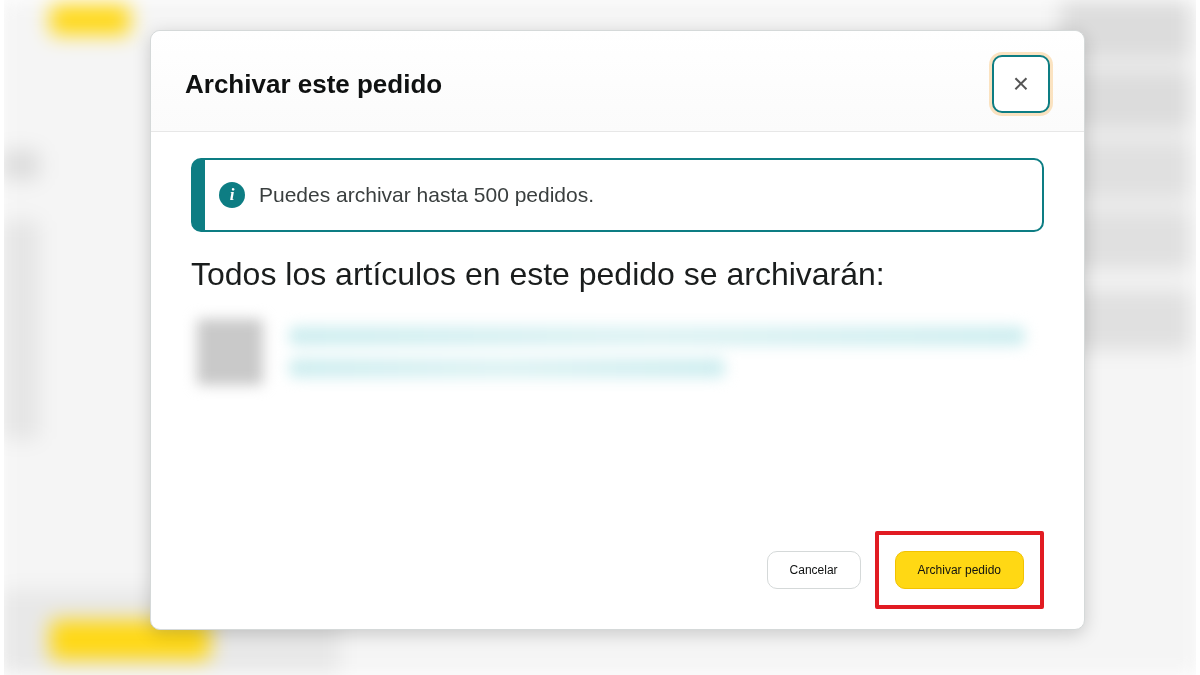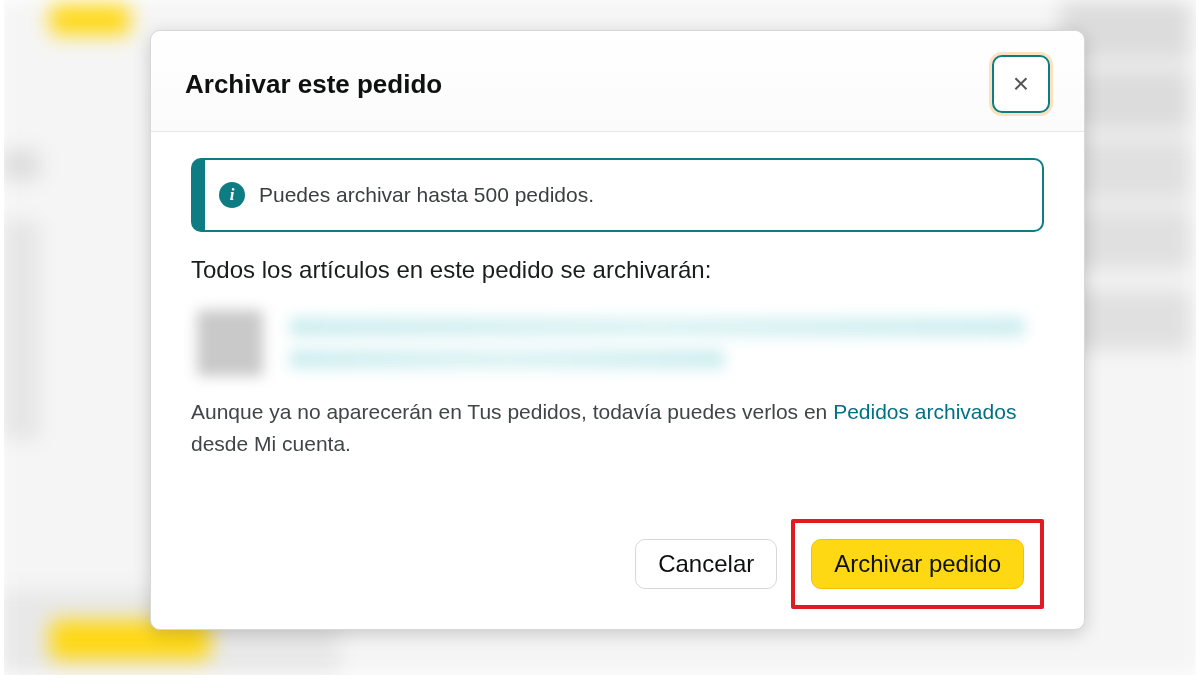--- a/index.html
+++ b/index.html
@@ -81,21 +81,21 @@
     border-radius: 50%;
     background: #0d7d83;
     color: #fff;
     display: flex; align-items: center; justify-content: center;
     font-family: Georgia, serif;
     font-size: 17px; font-weight: 700; font-style: italic;
   }
   .info-text { font-size: 21px; color: #3a3f3f; }
 
   .section-heading {
-    font-size: 24px; color: #1a1d1d; margin-bottom: 18px;
+    font-size: 32px; color: #1a1d1d; margin-bottom: 18px;
   }
 
   .item-row {
     display: flex; align-items: center; gap: 26px;
     padding: 8px 4px 14px 6px;
     filter: blur(7px);
   }
   .item-thumb {
     width: 66px; height: 66px; background: #c9c9c9; border-radius: 4px; flex: 0 0 66px;
   }
@@ -108,21 +108,21 @@
     font-size: 21px; color: #414546; line-height: 1.5; margin-top: 6px;
   }
   .note-text a { color: #007185; text-decoration: none; }
 
   .modal-footer {
     margin-top: auto;
     display: flex; justify-content: flex-end; align-items: center; gap: 14px;
     padding-top: 22px;
   }
   .btn {
-    font-size: 24px;
+    font-size: 12px;
     padding: 12px 22px;
     border-radius: 10px;
     cursor: pointer;
     line-height: 1;
   }
   .btn-cancel {
     background: #fff;
     border: 1px solid #d5d9d9;
     color: #0f1111;
   }
@@ -175,23 +175,20 @@
     <div class="section-heading">Todos los artículos en este pedido se archivarán:</div>
 
     <div class="item-row">
       <div class="item-thumb"></div>
       <div class="item-lines">
         <div class="item-line l1"></div>
         <div class="item-line l2"></div>
       </div>
     </div>
 
-    <p class="note-text">
-      <span>Aunque ya no aparecerán en Tus pedidos, todavía puedes verlos en </span><a href="#">Pedidos archivados</a><span> desde Mi cuenta.</span>
-    </p>
 
     <div class="modal-footer">
       <button class="btn btn-cancel">Cancelar</button>
       <span class="highlight-box">
         <button class="btn btn-primary">Archivar pedido</button>
       </span>
     </div>
 
   </div>
 </div>

